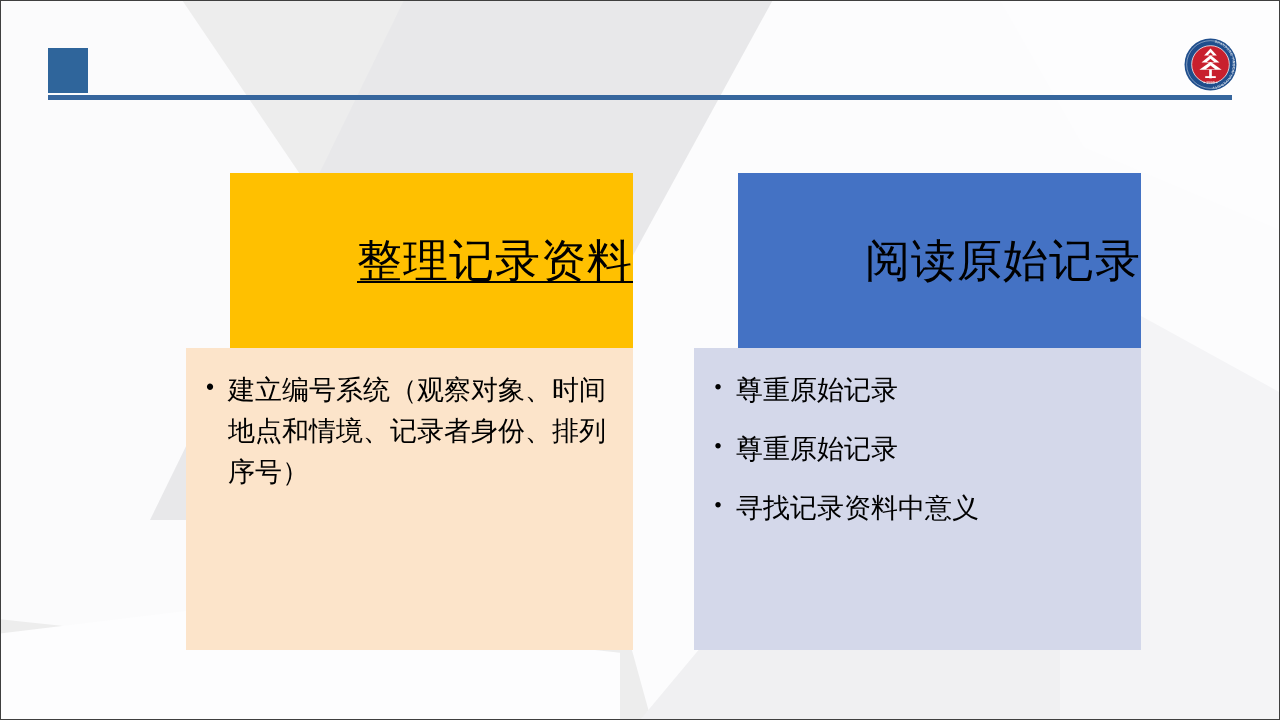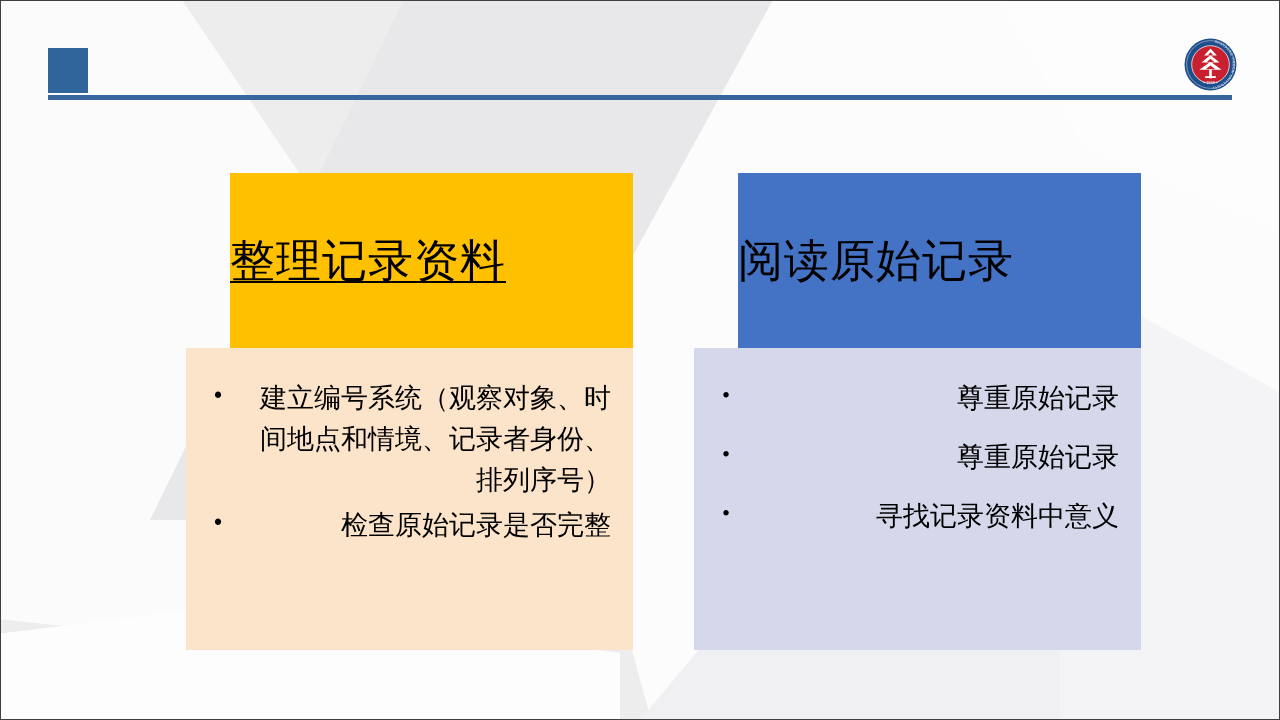--- a/index.html
+++ b/index.html
@@ -112,21 +112,21 @@
     flex-direction: column;
   }
   .card.left  { left: 186px; }
   .card.right { left: 694px; border-radius: 16px; }
 
   .card-head {
     height: 175px;
     flex: 0 0 175px;
     display: flex;
     align-items: center;
-    justify-content: flex-start;
+    justify-content: flex-end;
     margin-left: 44px;
   }
   .card.left  .card-head { background: #ffc000; }
   .card.right .card-head { background: #4472c4; }
 
   .card-title {
     font-size: 45px;
     line-height: 1.1;
     color: #000000;
     letter-spacing: 1px;
@@ -141,23 +141,22 @@
   .card-body {
     flex: 1 1 auto;
     padding: 22px 14px 10px 14px;
     box-sizing: border-box;
   }
   .card.left  .card-body { background: #fce4ca; }
   .card.right .card-body { background: #d4d8ea; }
 
   .bullets {
     list-style: none;
-    margin: 8px;
+    margin: 0;
     padding: 0;
-    text-align: right;
   }
   .bullets li {
     position: relative;
     padding-left: 28px;
     color: #000000;
     font-size: 27px;
     line-height: 1.52;
   }
   .card.left .bullets li { margin-bottom: 4px; }
   .card.right .bullets li {
@@ -222,21 +221,20 @@
     </svg>
   </div>
 
   <div class="card left">
     <div class="card-head">
       <div class="card-title">整理记录资料</div>
     </div>
     <div class="card-body">
       <ul class="bullets">
         <li>建立编号系统（观察对象、时间地点和情境、记录者身份、排列序号）</li>
-        <li>检查原始记录是否完整</li>
       </ul>
     </div>
   </div>
 
   <div class="card right">
     <div class="card-head">
       <div class="card-title">阅读原始记录</div>
     </div>
     <div class="card-body">
       <ul class="bullets">

